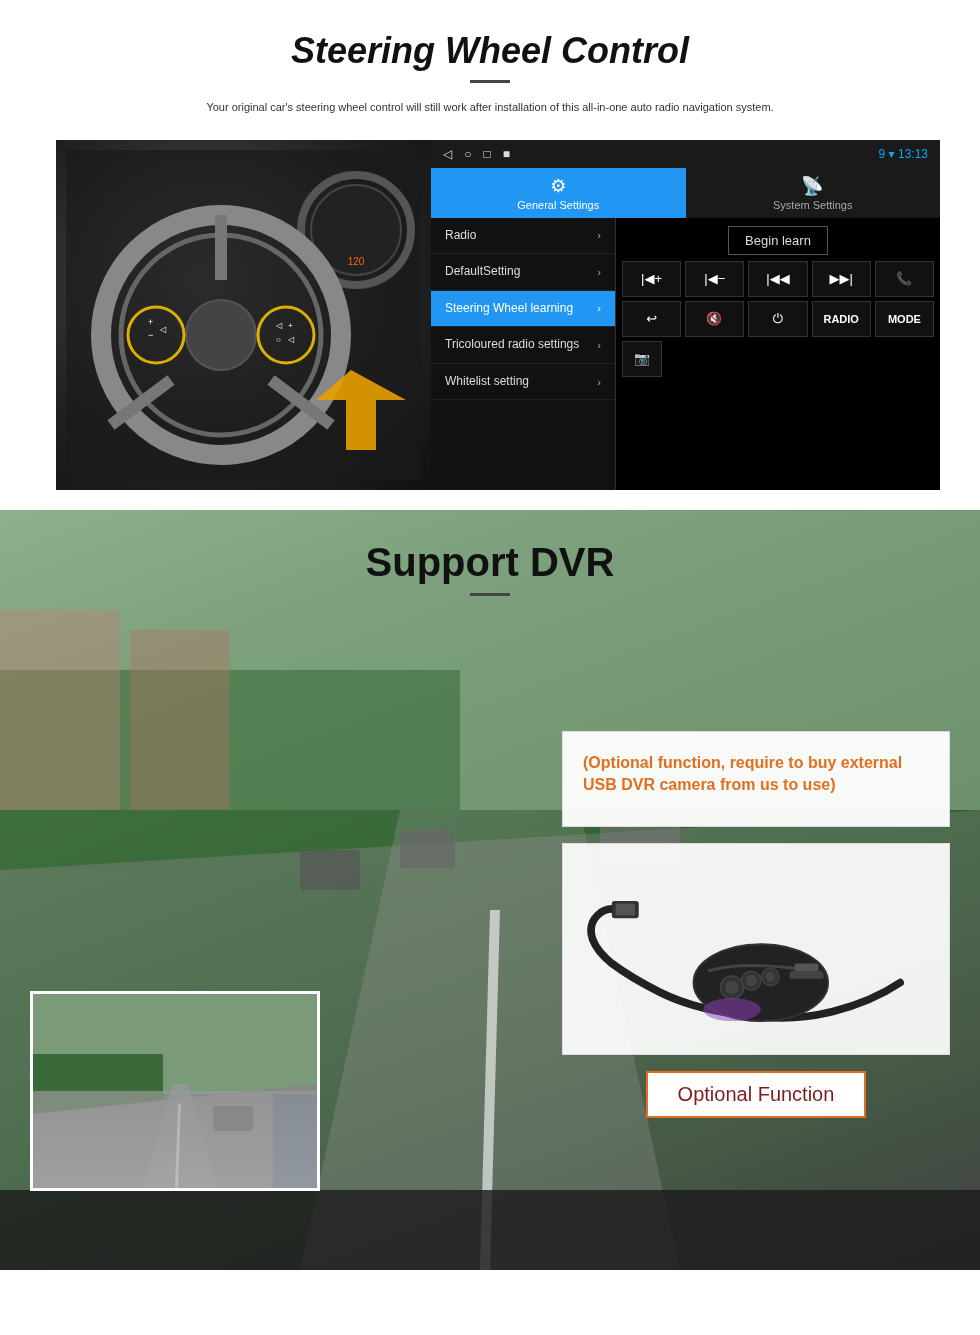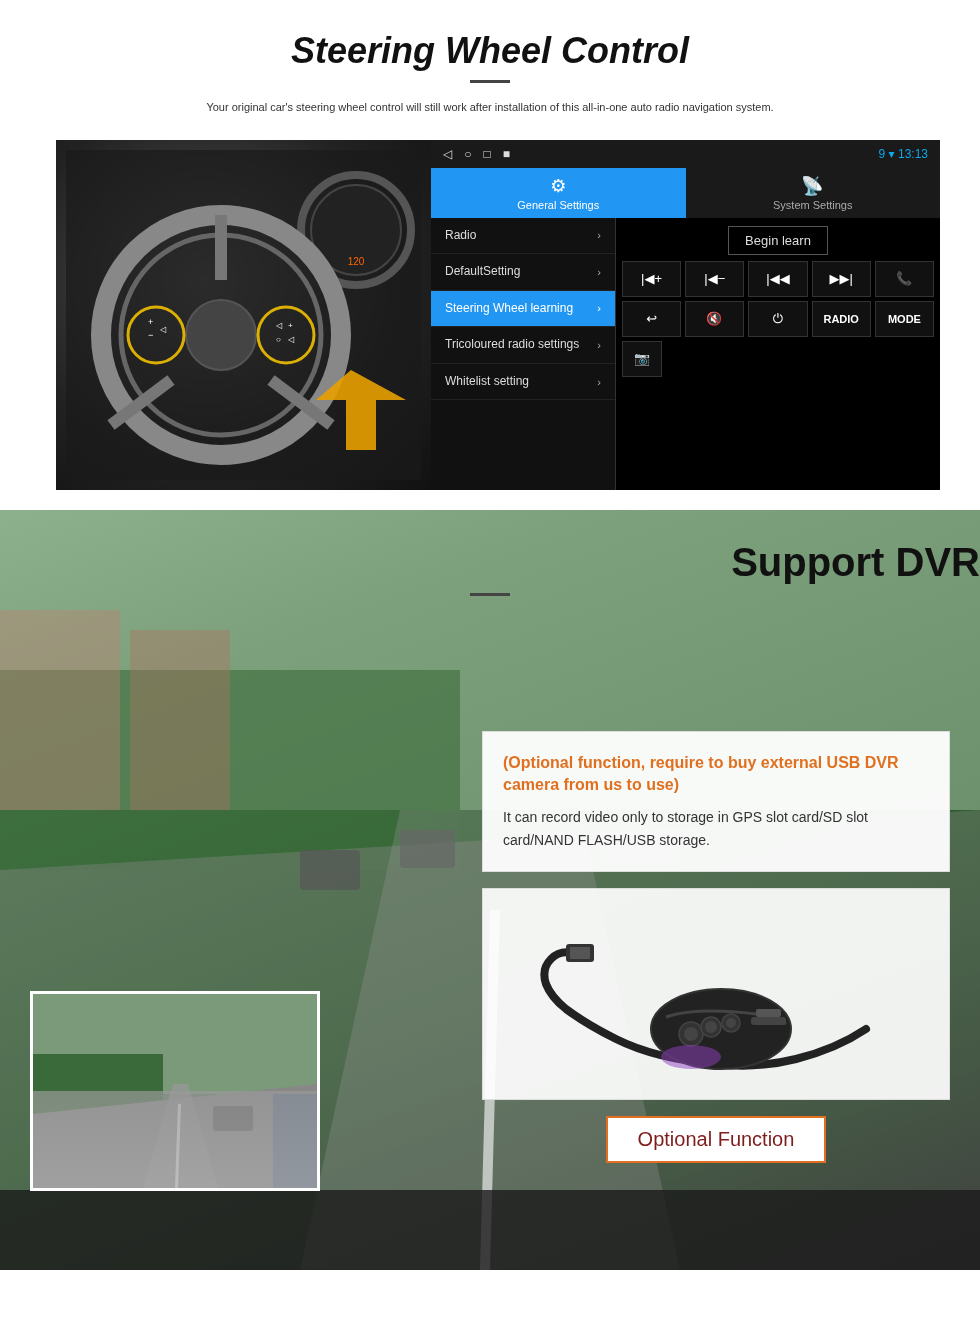--- a/index.html
+++ b/index.html
@@ -208,21 +208,21 @@
         #3a6a3a 40%,
         #2a5a2a 60%,
         #1a3a1a 80%,
         #111 100%
       );
       z-index: 0;
     }
     .dvr-title-area {
       position: relative;
       z-index: 5;
-      text-align: right;
+      text-align: center;
       padding: 30px 0 15px;
     }
     .dvr-title {
       font-size: 40px;
       font-weight: 900;
       color: #111;
     }
     .dvr-divider {
       width: 40px;
       height: 3px;
@@ -262,21 +262,21 @@
     }
     .dvr-thumbnail-road {
       position: absolute;
       bottom: 0; left: 0;
       width: 100%;
       height: 50%;
       background: linear-gradient(180deg, #999 0%, #aaa 100%);
       opacity: 0.7;
     }
     .dvr-right {
-      width: 468px;
+      width: 388px;
       display: flex;
       flex-direction: column;
       gap: 16px;
       padding-top: 100px;
     }
     .dvr-info-box {
       background: rgba(255,255,255,0.95);
       border: 1px solid #ddd;
       padding: 20px;
     }
@@ -498,21 +498,20 @@
 
           <rect x="240" y="100" width="44" height="194" fill="#3a5a8a" opacity="0.6"></rect>
         </svg>
         <div class="dvr-thumbnail-road"></div>
       </div>
     </div>
 
     <div class="dvr-right">
       <div class="dvr-info-box">
         <div class="dvr-optional-text">(Optional function, require to buy external USB DVR camera from us to use)</div>
-        <div class="dvr-desc-text">It can record video only to storage in GPS slot card/SD slot card/NAND FLASH/USB storage.</div>
       </div>
 
       <div class="dvr-camera-area">
 
         <div class="camera-svg-wrapper">
           <svg width="360" height="170" viewBox="0 0 360 170" xmlns="http://www.w3.org/2000/svg">
 
             <path d="M180,155 Q120,150 80,130 Q50,115 30,100 Q15,88 10,75 Q5,60 15,50 Q25,40 40,45" stroke="#222" stroke-width="8" fill="none" stroke-linecap="round"></path>
 
             <rect x="30" y="35" width="28" height="18" rx="3" fill="#333"></rect>

